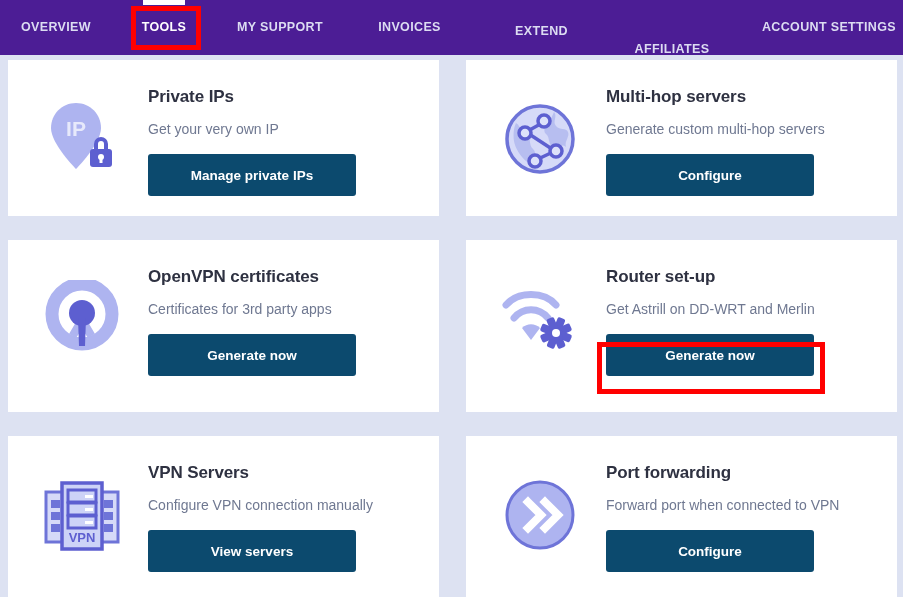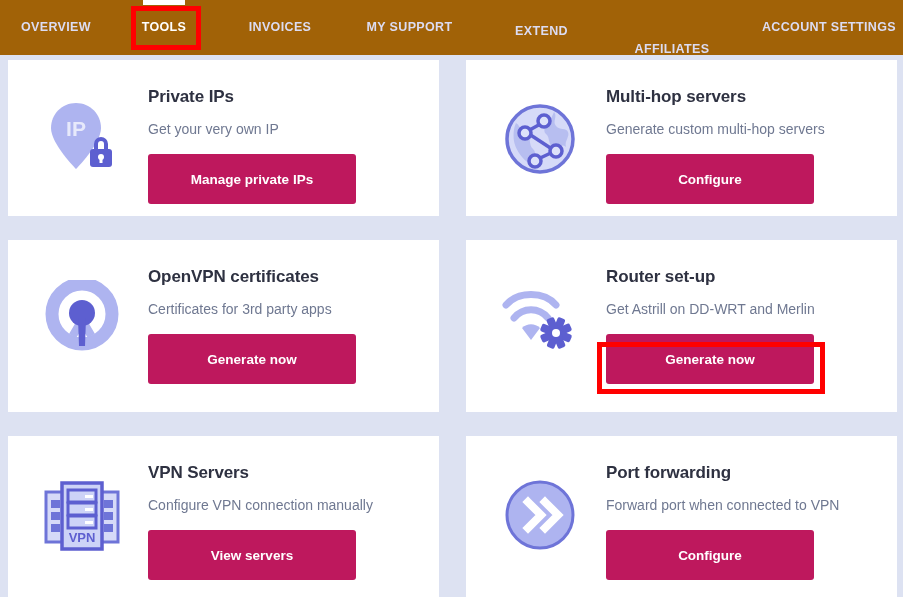--- a/index.html
+++ b/index.html
@@ -13,21 +13,21 @@
   body {
     background: #dde2f2;
     font-family: "Liberation Sans", sans-serif;
     -webkit-font-smoothing: antialiased;
   }
 
   
   .navbar {
     position: relative;
     height: 55px;
-    background: #a16207;
+    background: #4c1d95;
     display: flex;
     align-items: center;
     padding: 0 6px 0 0;
     overflow: hidden;
   }
 
   .nav-item {
     flex: 0 0 auto;
     color: #dcdcf2;
     font-size: 12.5px;
@@ -107,23 +107,23 @@
     color: #6f7891;
     font-size: 14px;
     margin-top: 14px;
     white-space: nowrap;
   }
 
   .cta {
     margin-top: 17px;
     display: block;
     width: 208px;
-    height: 50px;
+    height: 42px;
     line-height: 33px;
-    background: #be185d;
+    background: #0c4a6e;
     color: #ffffff;
     font-size: 13.5px;
     font-weight: bold;
     text-align: center;
     border: 0;
     border-radius: 3px;
     cursor: pointer;
     font-family: "Liberation Sans", sans-serif;
   }
 
@@ -153,24 +153,24 @@
 
 <div class="navbar">
   <div class="nav-item">
     <span>OVERVIEW</span>
   </div>
   <div class="nav-item active">
     <span class="active-bar"></span>
     <span>TOOLS</span>
   </div>
   <div class="nav-item">
+    <span>MY SUPPORT</span>
+  </div>
+  <div class="nav-item">
     <span>INVOICES</span>
-  </div>
-  <div class="nav-item">
-    <span>MY SUPPORT</span>
   </div>
   <div class="nav-item">
     <span>EXTEND</span>
   </div>
   <div class="nav-item">
     <span>AFFILIATES</span>
   </div>
   <div class="nav-item">
     <span>ACCOUNT SETTINGS</span>
   </div>

